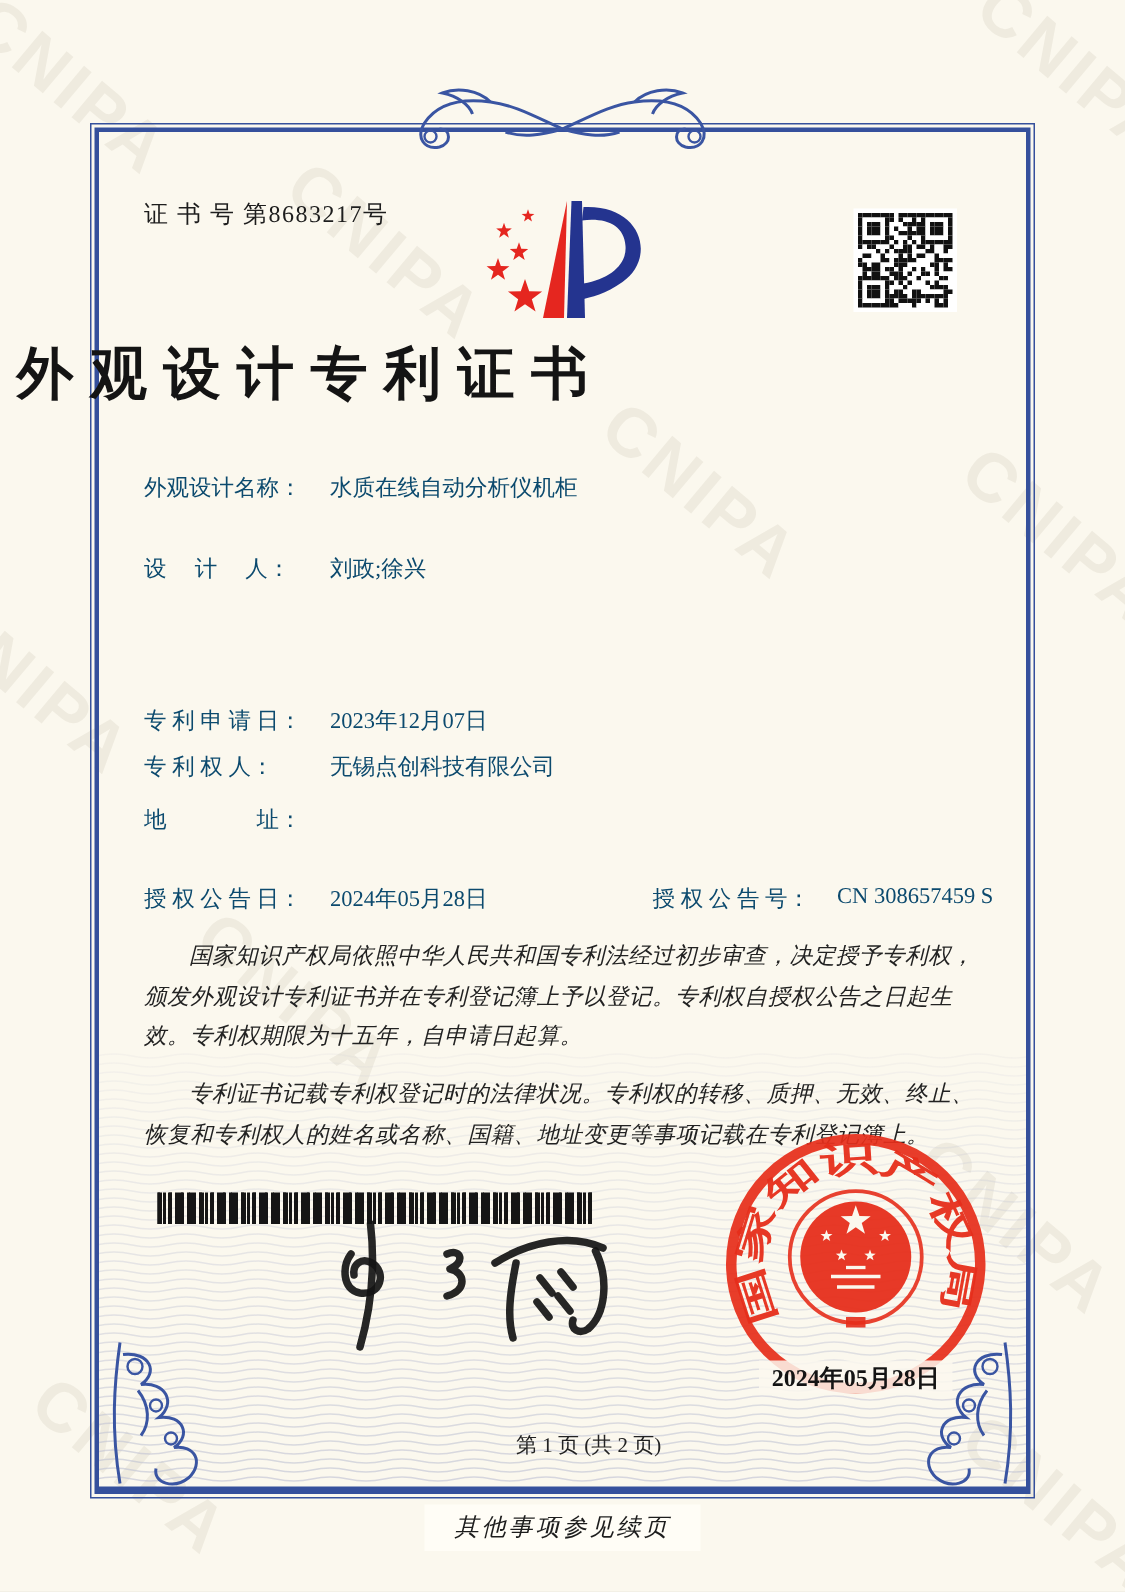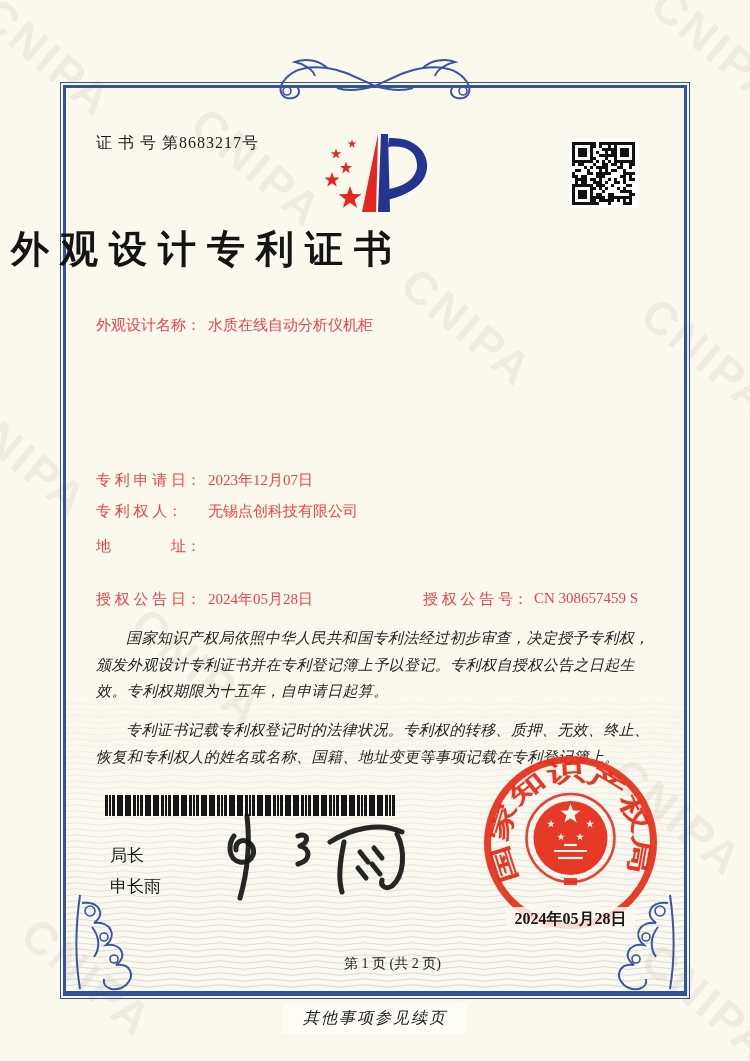--- a/index.html
+++ b/index.html
@@ -31,23 +31,23 @@
   .qr{position:absolute;z-index:3;left:569px;top:139px;width:63px;height:63px;background:#fff;
       padding:3px;display:grid;grid-template-columns:repeat(21,3px);grid-template-rows:repeat(21,3px);}
   .qr i{display:block;}
   .qr .qb{background:#111;}
   .qr .qw{background:#fff;}
 
   .title{position:absolute;z-index:3;left:0;right:0;top:224px;margin:0;
       font-size:38px;font-weight:bold;color:#141414;letter-spacing:11px;text-indent:11px;}
 
   
-  .row{position:absolute;z-index:3;left:96px;display:flex;font-size:15px;color:#ef4444;}
+  .row{position:absolute;z-index:3;left:96px;display:flex;font-size:15px;color:#0c4a6e;}
   .row .lab{width:106px;white-space:pre;flex:0 0 auto;}
-  .row .val{margin-left:6px;}
+  .row .val{margin-left:18px;}
   .row.addr .val{width:452px;line-height:1.85;}
   .row .val2lab{white-space:pre;margin-left:10px;}
 
   .paras{position:absolute;z-index:3;left:96px;width:560px;color:#222;}
   .paras p{margin:0 0 12px 0;font-size:15px;line-height:1.78;text-indent:2em;
       font-style:italic;letter-spacing:0.4px;}
 
   .barcode{position:absolute;z-index:3;left:105px;top:795px;width:290px;height:21px;
       background-image:repeating-linear-gradient(90deg,#151515 0 2px,transparent 2px 4px),
                        repeating-linear-gradient(90deg,#151515 0 3px,transparent 3px 7px);}
@@ -633,20 +633,24 @@
       <i class="qb"></i>
       <i class="qw"></i>
     </div>
 
   <h1 class="title">外观设计专利证书</h1>
 
   <div class="row" style="top:316px">
     <span class="lab">外观设计名称：</span>
     <span class="val">水质在线自动分析仪机柜</span>
   </div>
+  <div class="row" style="top:370px">
+    <span class="lab">设　 计　 人：</span>
+    <span class="val">刘政;徐兴</span>
+  </div>
   <div class="row" style="top:471px">
     <span class="lab">专 利 申 请 日：</span>
     <span class="val">2023年12月07日</span>
   </div>
   <div class="row" style="top:502px">
     <span class="lab">专 利 权 人：</span>
     <span class="val">无锡点创科技有限公司</span>
   </div>
   <div class="row addr" style="top:537px">
     <span class="lab">地　　　　址：</span>
@@ -658,24 +662,20 @@
     <span class="val">CN 308657459 S</span>
   </div>
 
   <div class="paras" style="top:625px">
     <p>国家知识产权局依照中华人民共和国专利法经过初步审查，决定授予专利权，颁发外观设计专利证书并在专利登记簿上予以登记。专利权自授权公告之日起生效。专利权期限为十五年，自申请日起算。</p>
     <p>专利证书记载专利权登记时的法律状况。专利权的转移、质押、无效、终止、恢复和专利权人的姓名或名称、国籍、地址变更等事项记载在专利登记簿上。</p>
   </div>
 
   <div class="barcode"></div>
 
-  <div class="sig-block">
-    <div>局长</div>
-    <div>申长雨</div>
-  </div>
   <svg class="sig-svg" width="200" height="95" viewBox="0 0 200 95">
     <path d="M22,28 C16,36 16,52 28,54 C42,56 46,40 36,34 C29,30 23,35 24,42"></path>
     <path d="M35,8 C38,34 36,62 28,90"></path>
     <path d="M86,28 C96,24 98,34 88,38 C98,40 100,52 86,56"></path>
     <path d="M118,34 C140,20 168,14 190,24"></path>
     <path d="M132,34 C128,54 126,70 130,84"></path>
     <path d="M185,26 C194,44 192,68 180,78 C174,82 168,78 170,72"></path>
     <path d="M148,44 l8,10"></path>
       <path d="M162,40 l8,10"></path>
     <path d="M146,60 l8,10"></path>

